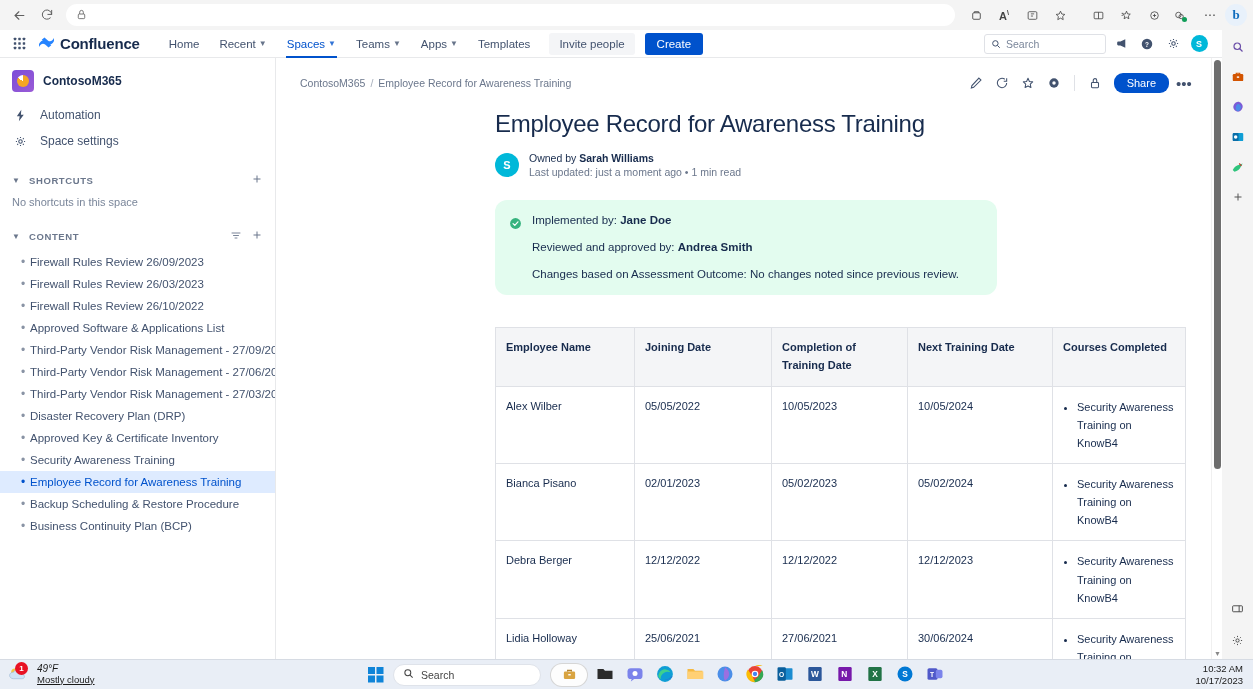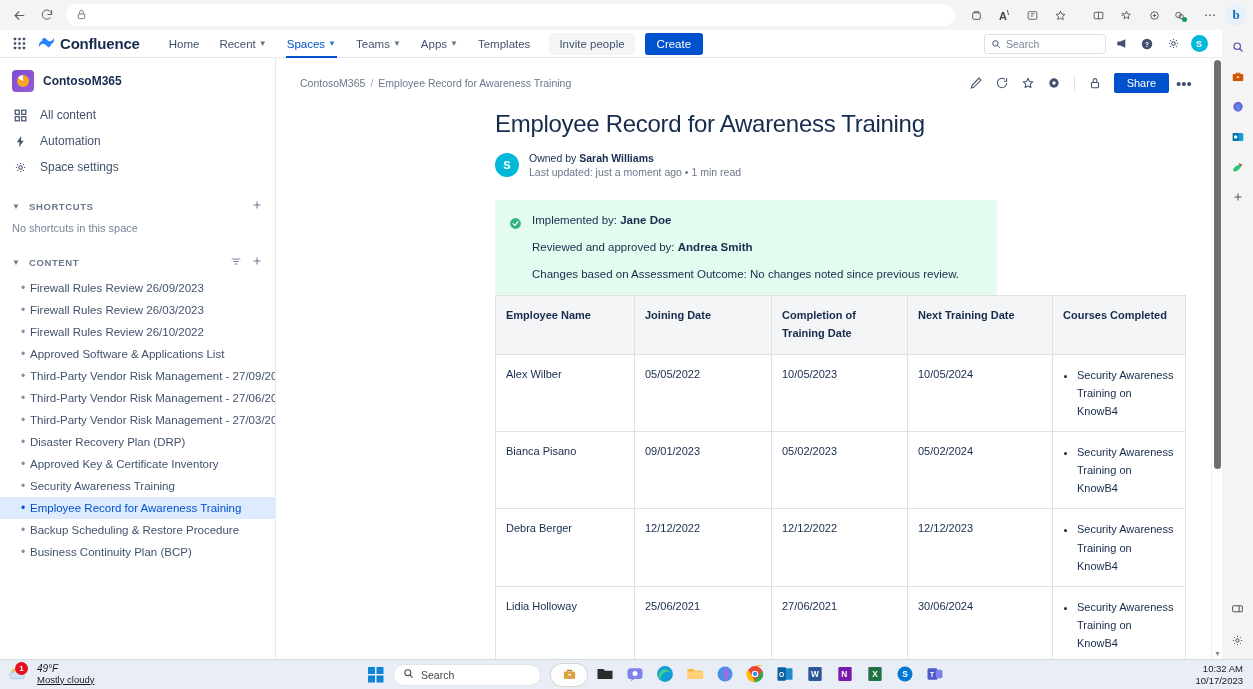--- a/index.html
+++ b/index.html
@@ -152,44 +152,44 @@
   #breadcrumb .crumb-link { color: #6b778c; }
   #breadcrumb .sep { color: #a5adba; }
   #toolbar-actions { margin-left: auto; display: flex; align-items: center; gap: 4px; }
   .tb-btn {
     width: 22px; height: 22px; border-radius: 3px;
     display: flex; align-items: center; justify-content: center; color: #42526e;
   }
   .tb-div { width: 1px; height: 16px; background: #dfe1e6; margin: 0 5px; }
   #share-btn {
     background: #0052cc; color: #fff; font-size: 11px; font-weight: 500;
-    padding: 4px 13px; border-radius: 2px; margin-left: 4px;
+    padding: 4px 13px; border-radius: 9px; margin-left: 4px;
   }
   #more-btn { width: 22px; height: 22px; display: flex; align-items: center; justify-content: center; color: #42526e; font-size: 15px; }
 
   #doc-body { padding: 10px 0 0 0; }
   #doc-inner { margin-left: 219px; width: 700px; }
   #page-title {
     font-size: 24px; font-weight: 500; color: #172b4d;
     letter-spacing: -0.3px; margin-bottom: 14px;
   }
   #byline-row { display: flex; align-items: center; gap: 10px; margin-bottom: 22px; }
   #byline-avatar {
     width: 24px; height: 24px; border-radius: 50%; background: #00b8d9;
     color: #fff; font-size: 11px; font-weight: 600; flex: none;
     display: flex; align-items: center; justify-content: center;
   }
   .byline-l1 { font-size: 10.5px; color: #172b4d; }
   .byline-l1 b { font-weight: 700; }
   .byline-l2 { font-size: 10.5px; color: #6b778c; margin-top: 2px; }
 
   #info-panel {
-    background: #e3fcef; border-radius: 3px;
+    background: #e3fcef; border-radius: 12px;
     padding: 14px 16px 14px 14px; display: flex; gap: 10px;
-    width: 502px; margin-bottom: 0;
+    width: 502px; margin-bottom: 32px;
   }
   #panel-icon { flex: none; margin-top: 2px; }
   #panel-lines { display: flex; flex-direction: column; gap: 13px; }
   .panel-line { font-size: 11.5px; color: #172b4d; line-height: 1.2; }
   .panel-line b { font-weight: 700; }
 
   
   #rec-table { border-collapse: collapse; width: 690px; table-layout: fixed; }
   #rec-table th, #rec-table td {
     border: 1px solid #dfe1e6; vertical-align: top;
@@ -427,31 +427,20 @@
 </div>
 
 <div id="sidebar">
   <div id="space-header">
     <div id="space-icon">
         <div class="pac"></div>
       </div>
     <div id="space-name">ContosoM365</div>
   </div>
 
-  <div class="side-link">
-    <span class="ico">
-      <svg width="13" height="13" viewBox="0 0 16 16" fill="none" stroke="currentColor" stroke-width="1.5">
-          <rect x="1.5" y="1.5" width="5" height="5"></rect>
-          <rect x="9.5" y="1.5" width="5" height="5"></rect>
-          <rect x="1.5" y="9.5" width="5" height="5"></rect>
-          <rect x="9.5" y="9.5" width="5" height="5"></rect>
-        </svg>
-    </span>
-    <span>All content</span>
-  </div>
   <div class="side-link">
     <span class="ico">
       <svg width="13" height="13" viewBox="0 0 16 16" fill="currentColor">
           <polygon points="9,1 3.5,9 7,9 6,15 12,7 8.5,7"></polygon>
         </svg>
     </span>
     <span>Automation</span>
   </div>
   <div class="side-link">
     <span class="ico">
@@ -660,21 +649,21 @@
               </td>
               <td>10/05/2024</td>
               <td>
                 <ul>
                   <li>Security Awareness Training on KnowB4</li>
                 </ul>
               </td>
             </tr>
             <tr>
               <td>Bianca Pisano</td>
-              <td>09/01/2023</td>
+              <td>02/01/2023</td>
               <td class="multi-line">
                 <div>05/02/2023</div>
               </td>
               <td>05/02/2024</td>
               <td>
                 <ul>
                   <li>Security Awareness Training on KnowB4</li>
                 </ul>
               </td>
             </tr>

